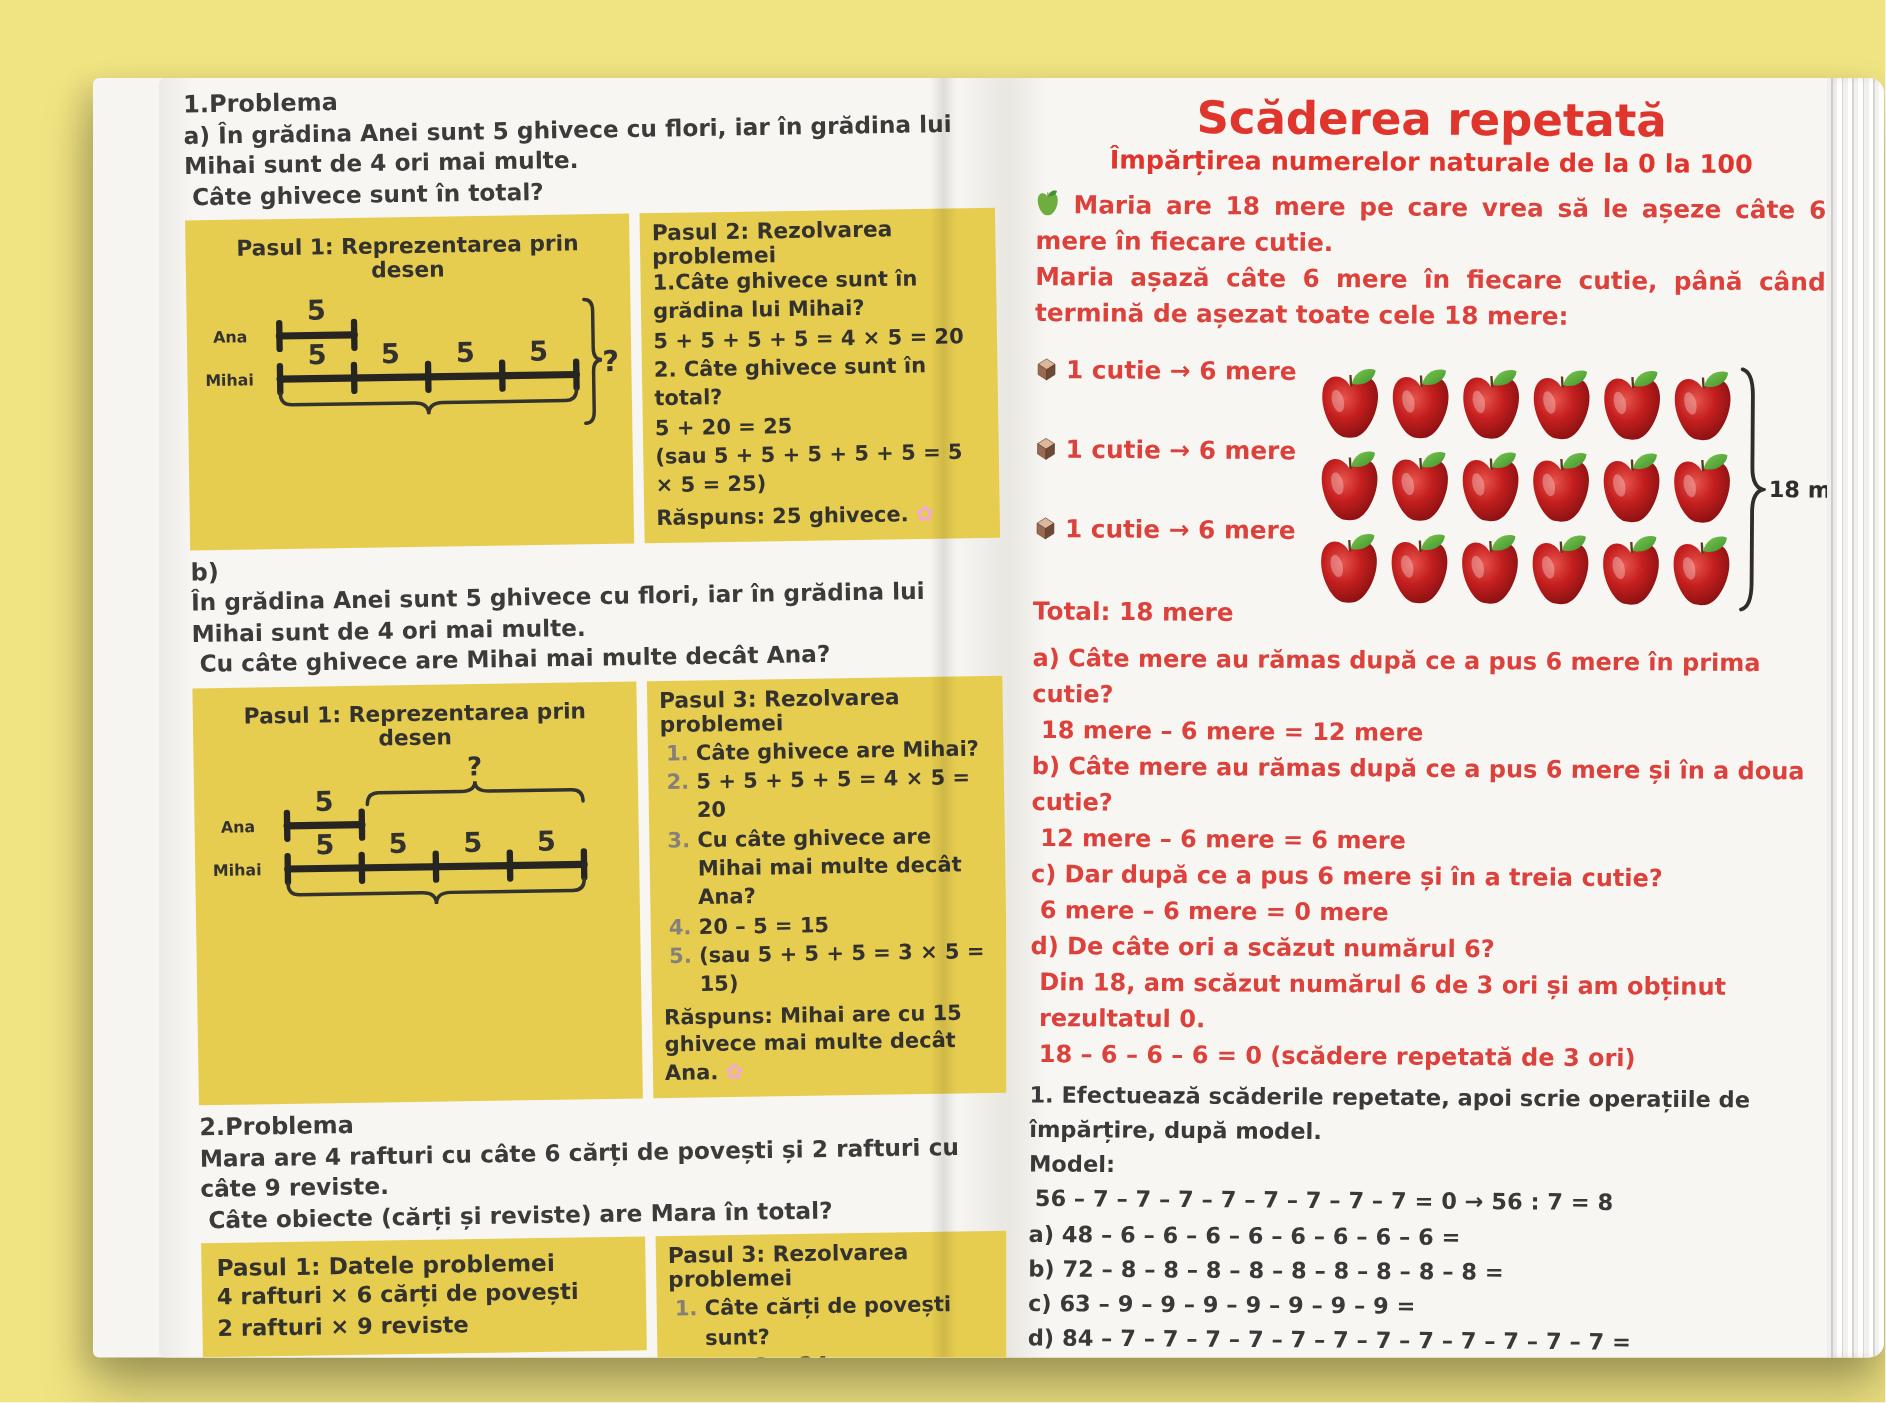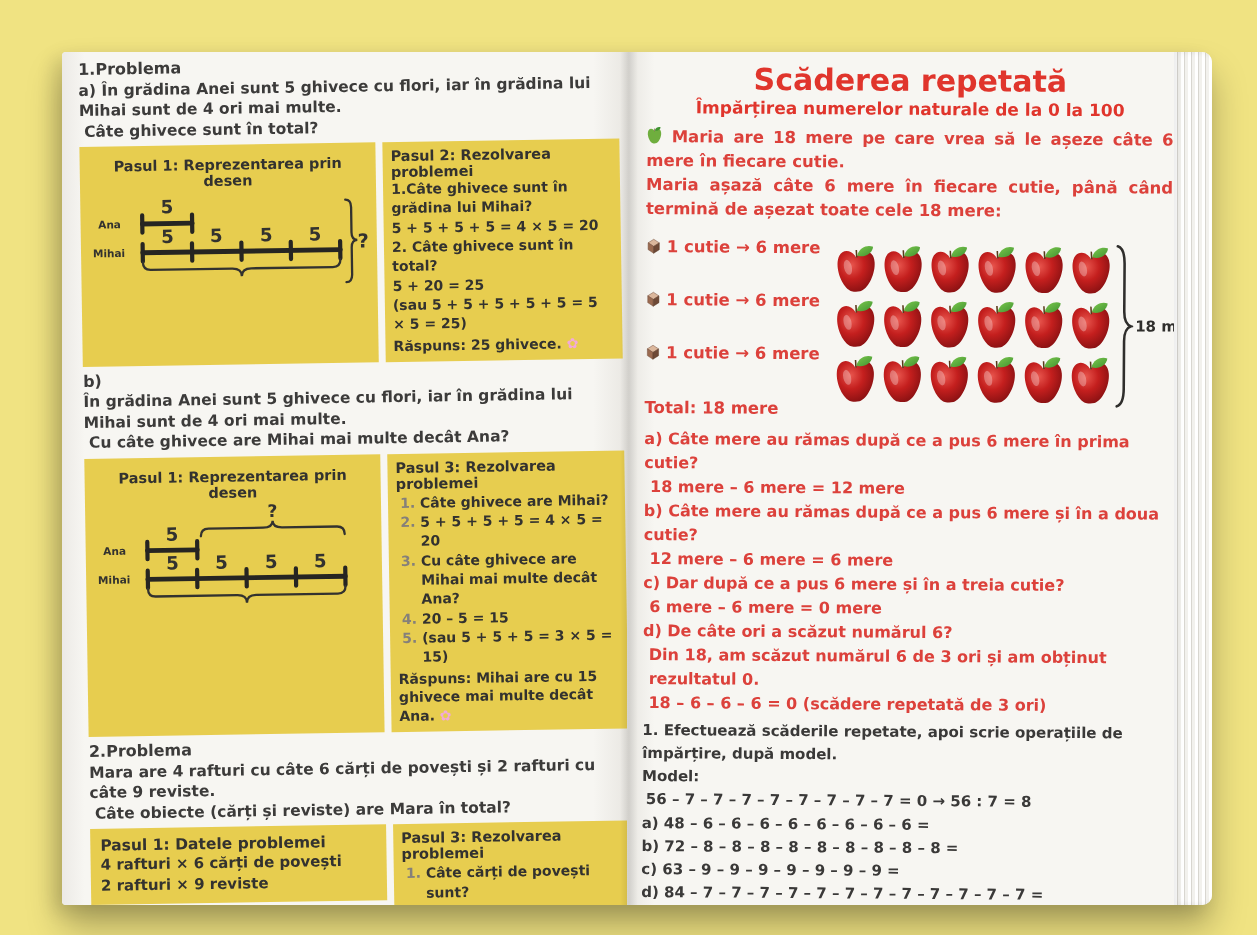--- a/index.html
+++ b/index.html
@@ -1,20 +1,20 @@
 <!DOCTYPE html>
 <html><head>
 <meta charset="utf-8">
 <style>
   html,body{margin:0;padding:0;}
   body{font-family:"DejaVu Sans","Liberation Sans",sans-serif;}
   .scene{position:relative;width:1257px;height:935px;background:#f0e382;overflow:hidden;}
   .book{position:absolute;left:62px;top:52px;width:1150px;height:853px;
         box-shadow:0 22px 35px rgba(0,0,0,0.28), -8px 6px 18px rgba(0,0,0,0.12);
-        display:flex;background:#f6f5f1;border-radius:4px 10px 10px 4px;}
+        display:flex;background:#f6f5f1;border-radius:4px 10px 10px 4px;padding-left:44px;}
   .page{position:relative;background:#f6f5f1;overflow:hidden;}
   .page-left{width:565px;border-radius:4px 0 0 4px;
      background:linear-gradient(90deg,#eceae6 0%,#f7f6f2 4%,#f7f6f2 94%,#e9e7e2 100%);}
   .page-right{width:547px;
      background:linear-gradient(90deg,#e8e6e1 0%,#f7f6f2 5%,#f7f6f2 100%);}
   .edge-stack{width:38px;border-radius:0 10px 10px 0;
      background:repeating-linear-gradient(90deg,#ffffff 0 3px,#d8d6d0 3px 4px,#f2f1ed 4px 7px);
      box-shadow:inset 4px 0 6px rgba(0,0,0,0.08);}
   .spine-shadow{position:absolute;left:558px;top:0;width:18px;height:100%;
      background:linear-gradient(90deg,rgba(0,0,0,0) 0%,rgba(0,0,0,0.10) 50%,rgba(0,0,0,0) 100%);pointer-events:none;}

